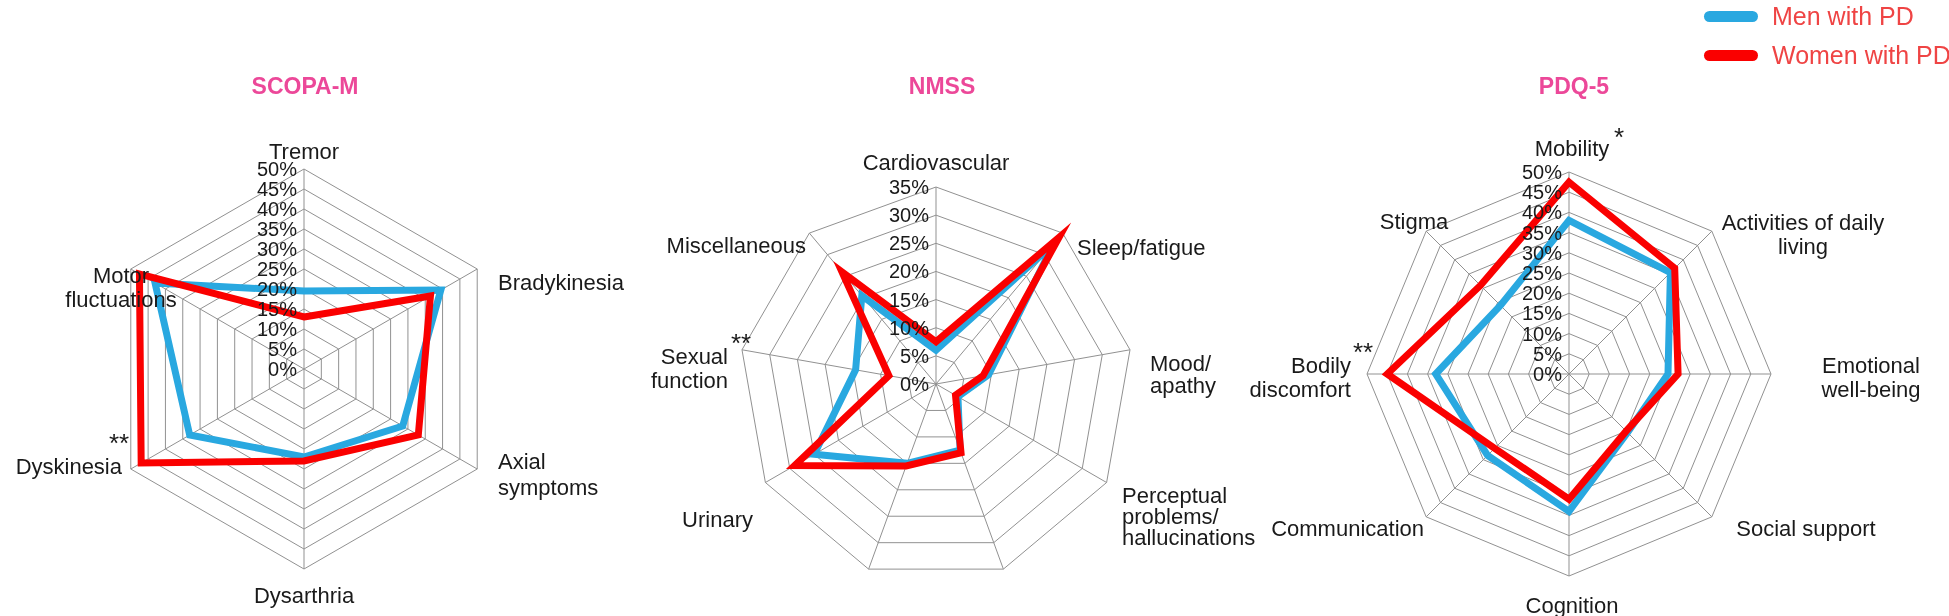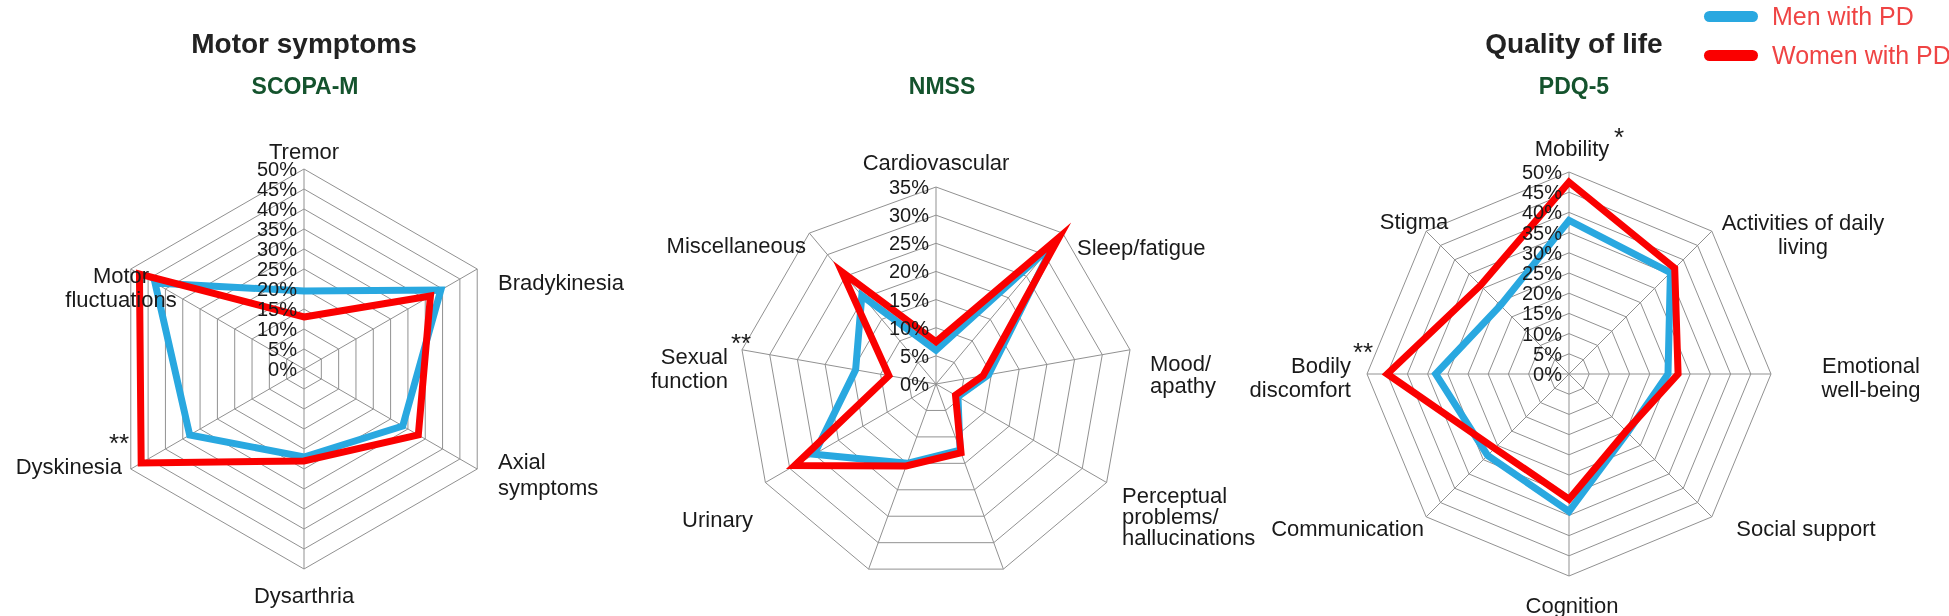--- a/index.html
+++ b/index.html
@@ -15,21 +15,21 @@
   .chart-title{
     position:absolute;
     transform:translateX(-50%);
     font-size:28px;font-weight:bold;
     white-space:nowrap;color:#222222;
   }
   .chart-subtitle{
     position:absolute;
     transform:translateX(-50%);
     font-size:23px;font-weight:bold;
-    white-space:nowrap;color:#14532d;
+    white-space:nowrap;color:#ec4899;
   }
   .legend{position:absolute;left:1704px;top:1px;}
   .legend-row{display:flex;align-items:center;height:30px;margin-bottom:9px;}
   .legend-swatch{
     display:inline-block;width:54px;height:11px;border-radius:6px;margin-right:14px;flex:0 0 auto;
   }
   .legend-label{font-size:25px;white-space:nowrap;color:#ef4444;}
   svg text{font-family:"Liberation Sans", sans-serif;}
 </style>
 </head>
@@ -155,26 +155,24 @@
       <text x="1871" y="397" text-anchor="middle" font-size="22" fill="#1a1a1a">well-being</text>
       <text x="1806" y="536" text-anchor="middle" font-size="22" fill="#1a1a1a">Social support</text>
       <text x="1572" y="613" text-anchor="middle" font-size="22" fill="#1a1a1a">Cognition</text>
       <text x="1424" y="536" text-anchor="end" font-size="22" fill="#1a1a1a">Communication</text>
       <text x="1351" y="373" text-anchor="end" font-size="22" fill="#1a1a1a">Bodily</text>
       <text x="1351" y="397" text-anchor="end" font-size="22" fill="#1a1a1a">discomfort</text>
       <text x="1353" y="361" text-anchor="start" font-size="26" fill="#1a1a1a">**</text>
       <text x="1414" y="229" text-anchor="middle" font-size="22" fill="#1a1a1a">Stigma</text>
     </svg>
 
-  <div class="chart-title" style="left:304px;top:28px">Motor symptoms</div>
   <div class="chart-subtitle" style="left:305px;top:73px">SCOPA-M</div>
 
   <div class="chart-subtitle" style="left:942px;top:73px">NMSS</div>
 
-  <div class="chart-title" style="left:1574px;top:28px">Quality of life</div>
   <div class="chart-subtitle" style="left:1574px;top:73px">PDQ-5</div>
 
   <div class="legend">
     <div class="legend-row">
       <span class="legend-swatch" id="swatch-men" style="background: rgb(41, 168, 224);"></span>
       <span class="legend-label">Men with PD</span>
     </div>
     <div class="legend-row">
       <span class="legend-swatch" id="swatch-women" style="background: rgb(250, 0, 0);"></span>
       <span class="legend-label">Women with PD</span>

